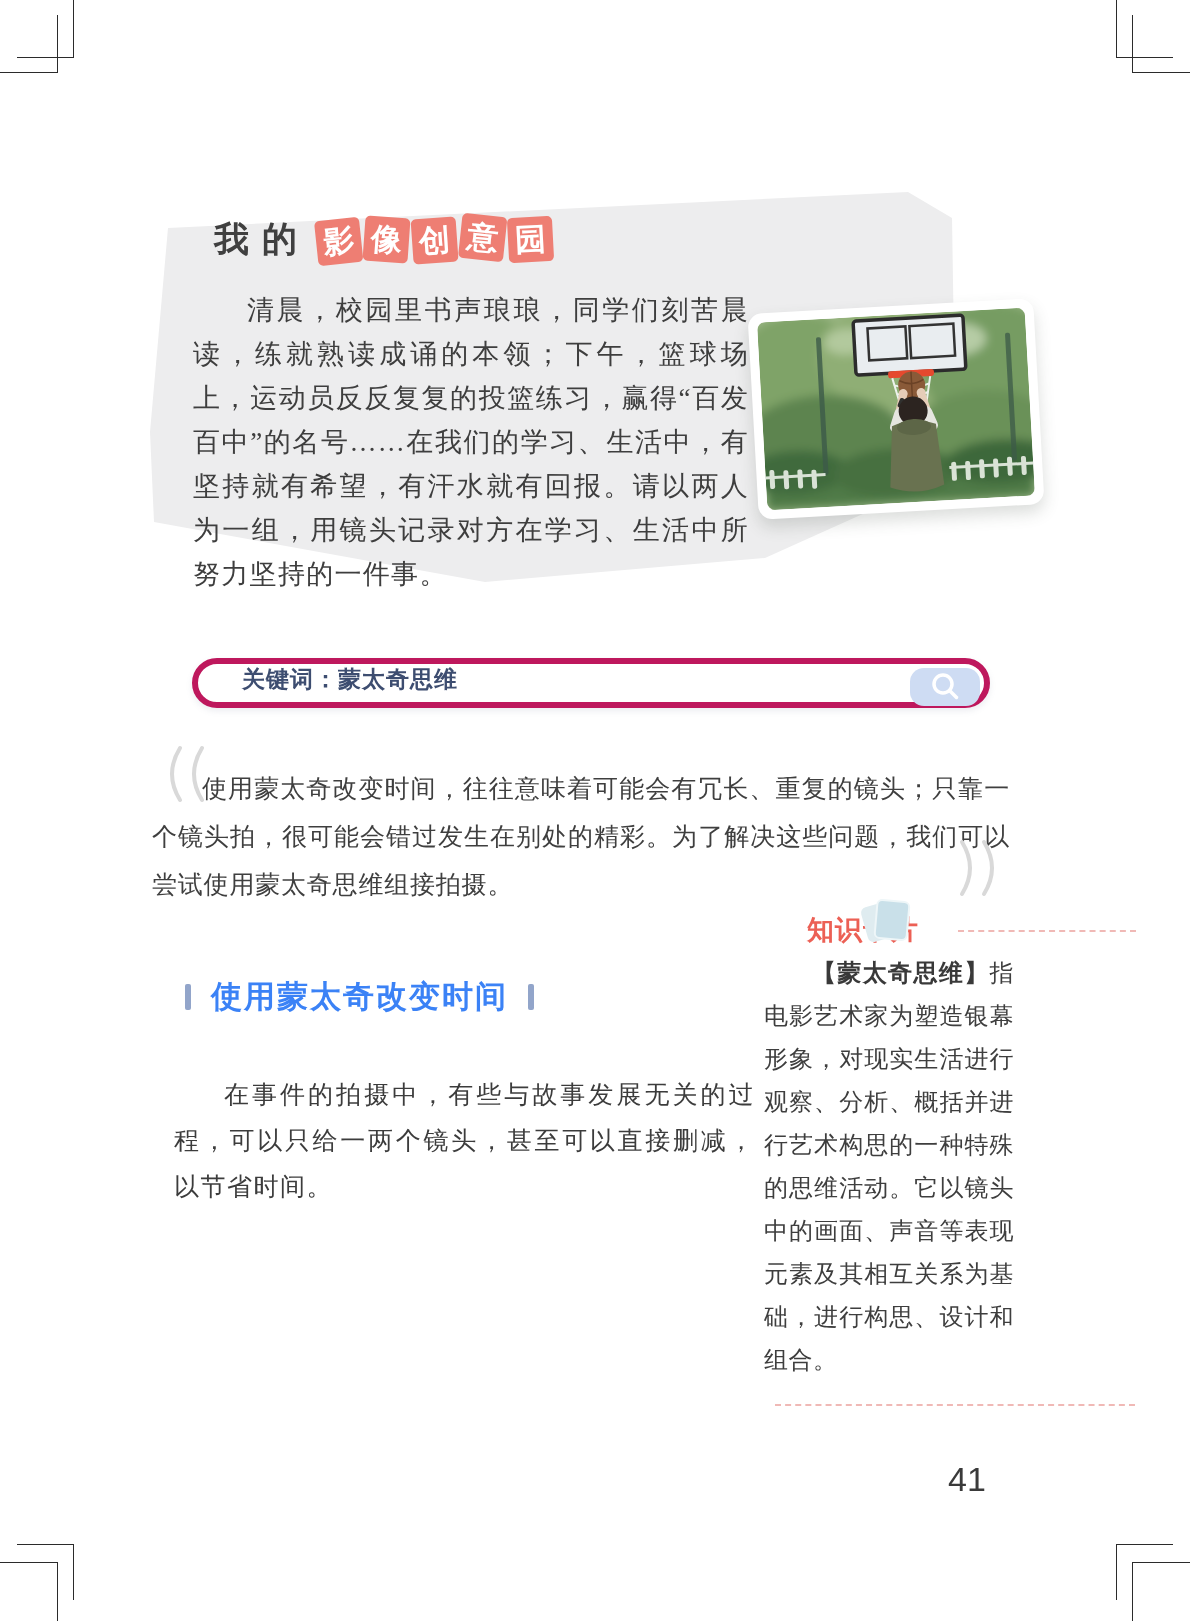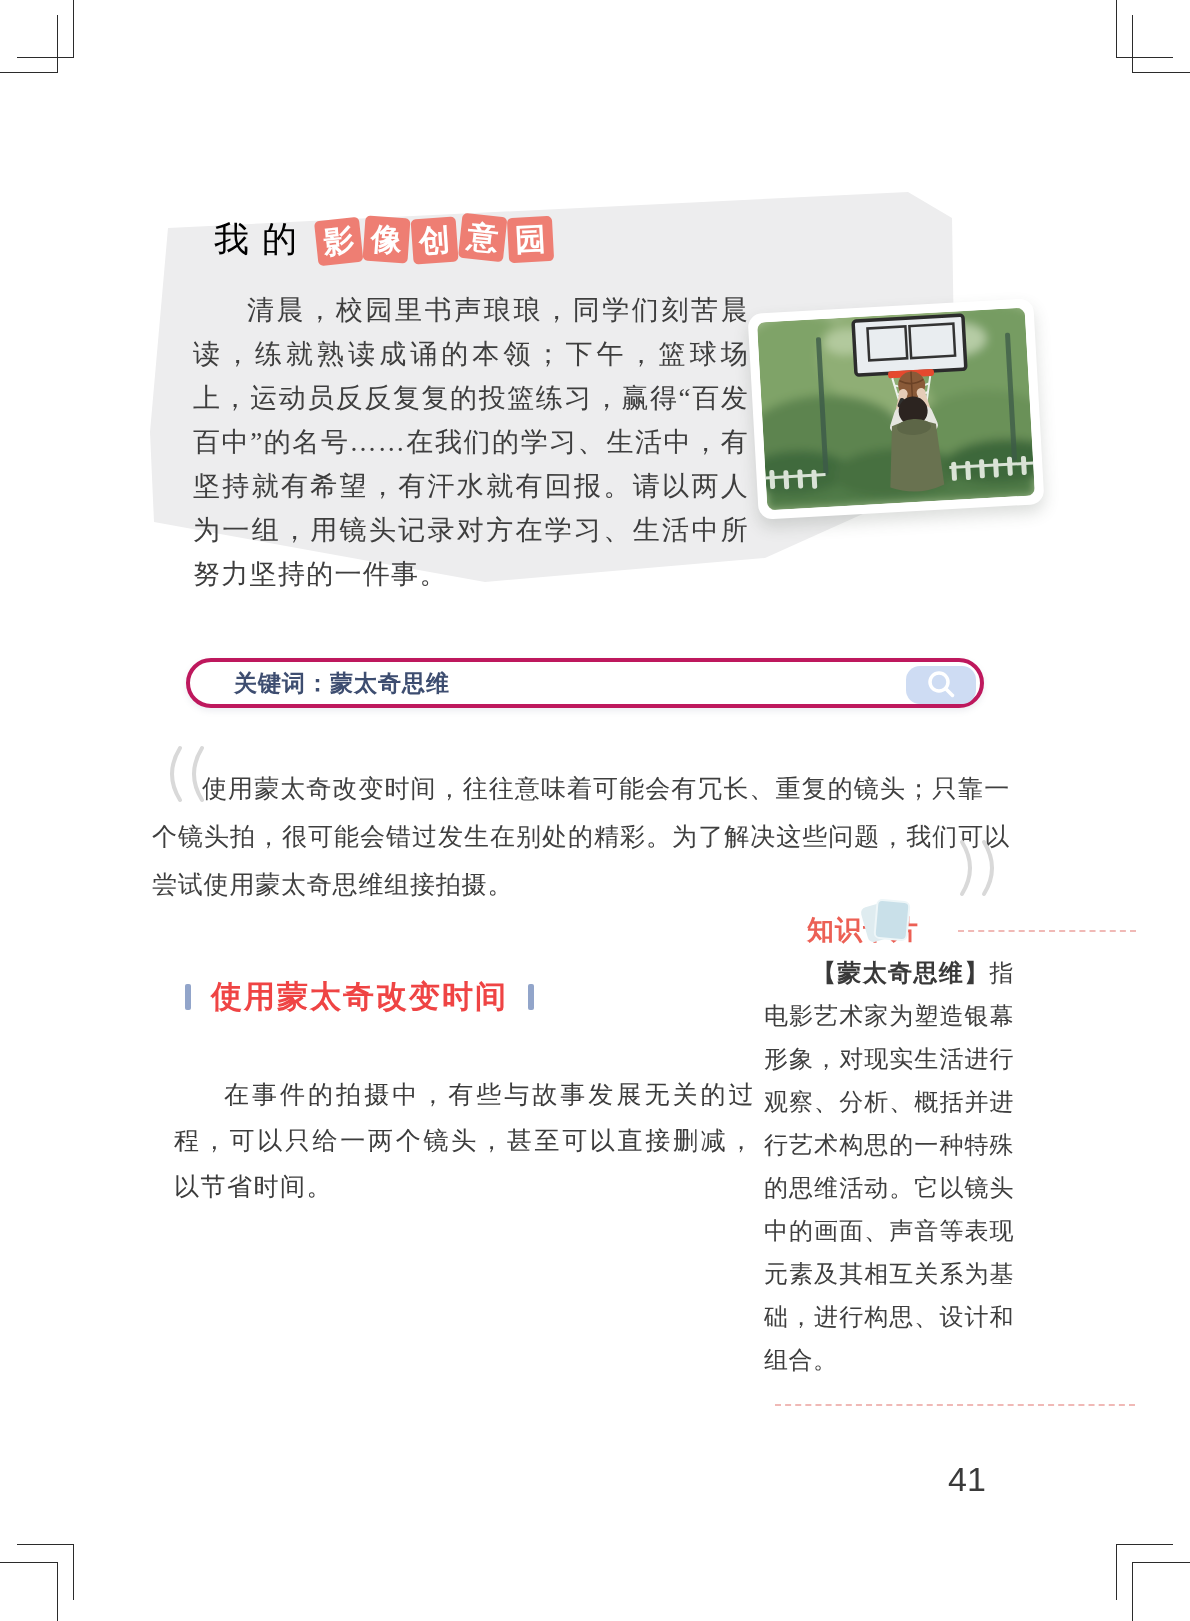--- a/index.html
+++ b/index.html
@@ -14,43 +14,43 @@
   .crop.tr-b{right:0;top:15px;width:57px;height:57px;border-left:1.5px solid #2b2b2b;border-bottom:1.5px solid #2b2b2b;}
   .crop.bl-a{left:17px;bottom:21px;width:56px;height:55px;border-right:1.5px solid #2b2b2b;border-top:1.5px solid #2b2b2b;}
   .crop.bl-b{left:0;bottom:0;width:57px;height:58px;border-right:1.5px solid #2b2b2b;border-top:1.5px solid #2b2b2b;}
   .crop.br-a{right:17px;bottom:21px;width:56px;height:55px;border-left:1.5px solid #2b2b2b;border-top:1.5px solid #2b2b2b;}
   .crop.br-b{right:0;bottom:0;width:57px;height:58px;border-left:1.5px solid #2b2b2b;border-top:1.5px solid #2b2b2b;}
 
   
   .hero-bg{position:absolute;left:150px;top:190px;width:808px;height:392px;background:#ededee;
     clip-path:polygon(18px 38px,758px 2px,802px 28px,806px 282px,615px 368px,335px 392px,4px 332px,0px 242px);}
   .hero-title{position:absolute;left:214px;top:216px;display:flex;align-items:center;}
-  .title-prefix{font-family:"Liberation Sans",sans-serif;font-weight:normal;font-size:35px;color:#000000;
+  .title-prefix{font-family:"Liberation Sans",sans-serif;font-weight:bold;font-size:35px;color:#404040;
     letter-spacing:13px;margin-right:6px;}
   .title-boxes{display:flex;}
   .tbox{width:45px;height:45px;margin-right:3px;background:#ee7e73;border-radius:5px;color:#fff;
     font-family:"Liberation Sans",sans-serif;font-weight:bold;font-size:31px;display:flex;align-items:center;justify-content:center;}
   .tbox:nth-child(1){transform:rotate(-6deg) translateY(2px);}
   .tbox:nth-child(2){transform:rotate(4deg);}
   .tbox:nth-child(3){transform:rotate(-4deg) translateY(1px);}
   .tbox:nth-child(4){transform:rotate(6deg) translateY(-2px);}
   .tbox:nth-child(5){transform:rotate(-3deg);}
 
   .intro{position:absolute;left:193px;top:288px;width:556px;margin:0;font-size:27px;line-height:44px;
     letter-spacing:1.3px;color:#3e3e3e;text-indent:2em;text-align:justify;}
 
   
   .photo{position:absolute;left:753px;top:306px;width:268px;height:188px;background:#fff;padding:9px;
     border-radius:14px;transform:rotate(-3.2deg);box-shadow:0 8px 16px rgba(60,70,60,.18);}
   .photo-inner{width:268px;height:188px;border-radius:8px;overflow:hidden;}
 
   
-  .searchbar{position:absolute;left:186px;top:658px;width:798px;height:50px;background:#fff;
-    border:4px solid #be185d;border-radius:27px;box-shadow:0 3px 6px rgba(120,130,155,.14);
-    display:flex;align-items:center;box-sizing:border-box;}
+  .searchbar{position:absolute;left:192px;top:658px;width:798px;height:50px;background:#fff;
+    border:6px solid #be185d;border-radius:27px;box-shadow:0 3px 6px rgba(120,130,155,.14);
+    display:flex;box-sizing:border-box;}
   .search-label{margin-left:44px;font-family:"Liberation Sans",sans-serif;font-weight:bold;font-size:23px;
     color:#3d4d70;letter-spacing:1px;}
   .search-btn{position:absolute;right:4px;top:4px;width:70px;height:38px;border-radius:14px;background:#cedcf3;
     display:flex;align-items:center;justify-content:center;cursor:pointer;}
 
   
   .quote-mark{position:absolute;}
   .quote-mark.open{left:156px;top:742px;}
   .quote-mark.close{left:950px;top:836px;}
   .quote{position:absolute;left:152px;top:765px;width:858px;margin:0;font-size:25px;line-height:48px;
@@ -68,21 +68,21 @@
   .kc-dash.bottom{left:775px;top:1404px;width:360px;}
   .kc-body{position:absolute;left:764px;top:952px;width:250px;font-size:24px;line-height:43px;
     letter-spacing:0.5px;color:#3e3e3e;text-align:justify;}
   .kc-body p{margin:0;text-indent:2em;}
   .kc-term{font-weight:bold;color:#393939;}
 
   
   .section-heading{position:absolute;left:185px;top:976px;display:flex;align-items:center;}
   .heading-bar{width:6px;height:26px;background:#92a5ca;border-radius:2px;}
   .section-heading h2{margin:0 20px;font-family:"Liberation Sans",sans-serif;font-weight:bold;font-size:31px;
-    color:#ef4444;letter-spacing:2px;}
+    color:#3b82f6;letter-spacing:2px;}
   .body-para{position:absolute;left:158px;width:581px;margin:16px;font-size:25px;line-height:46px;
     letter-spacing:1.5px;color:#3c3c3c;text-indent:2em;text-align:justify;}
   .body-para.p1{top:1056px;}
   .body-para.p2{top:1205px;}
 
   .page-number{position:absolute;left:948px;top:1460px;font-family:"Liberation Sans",sans-serif;
     font-size:34px;color:#3a3a3a;}
 </style>
 </head>
 <body>

